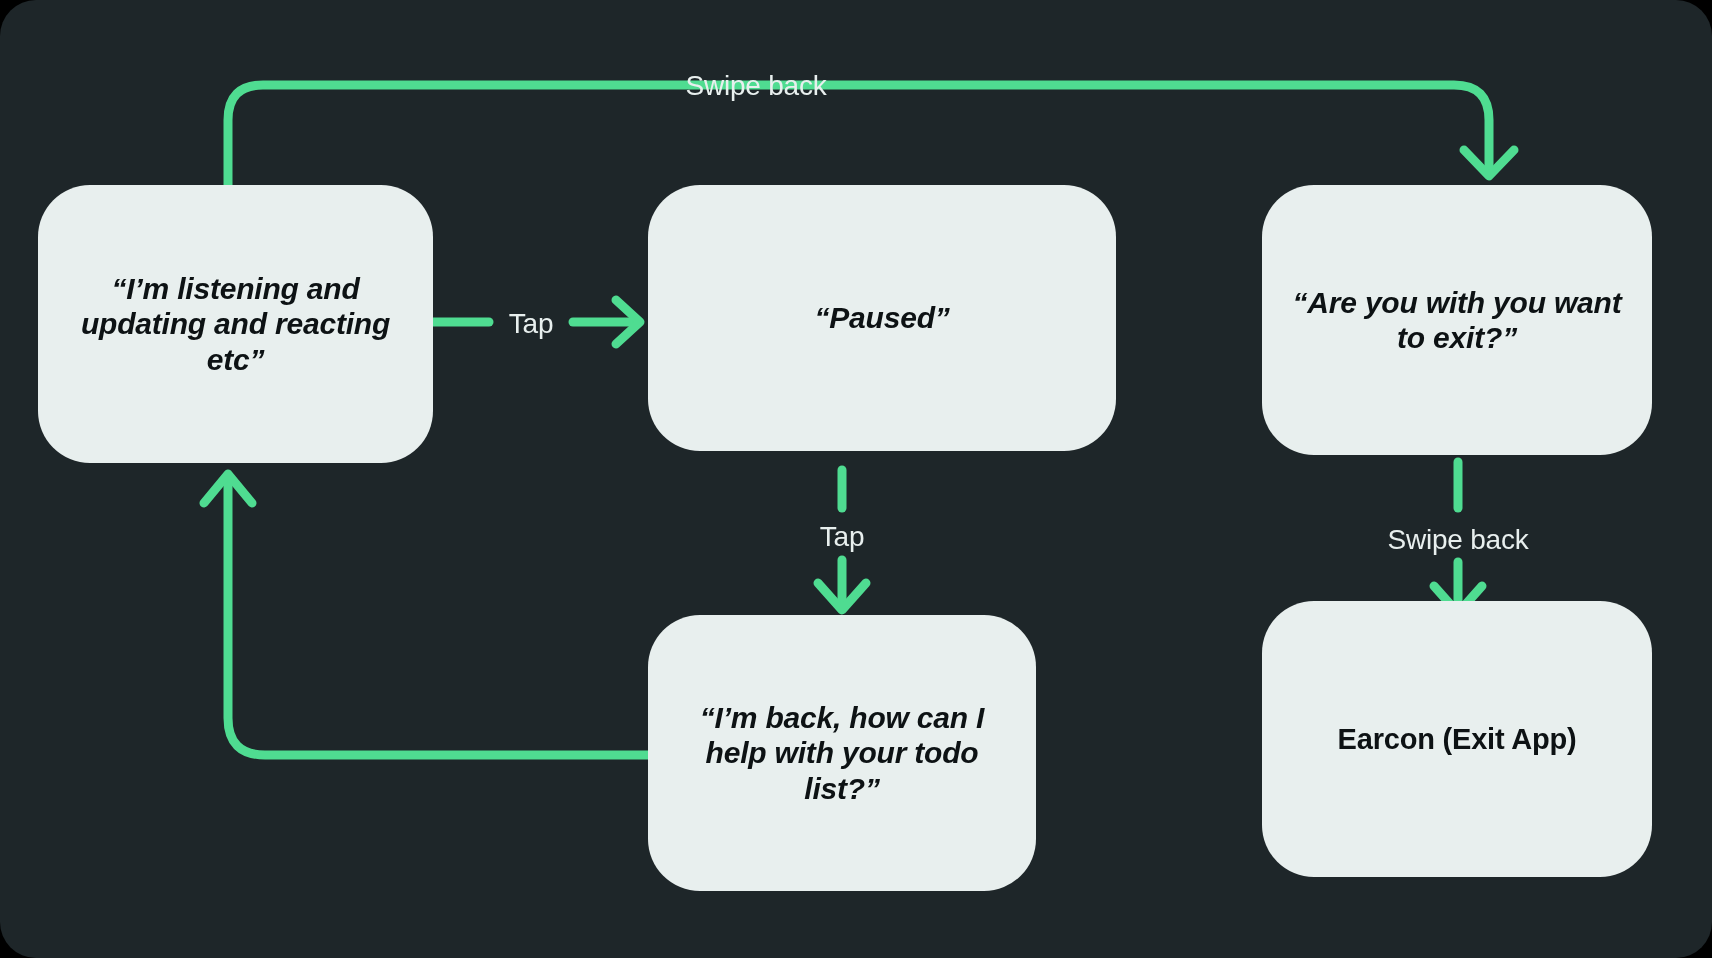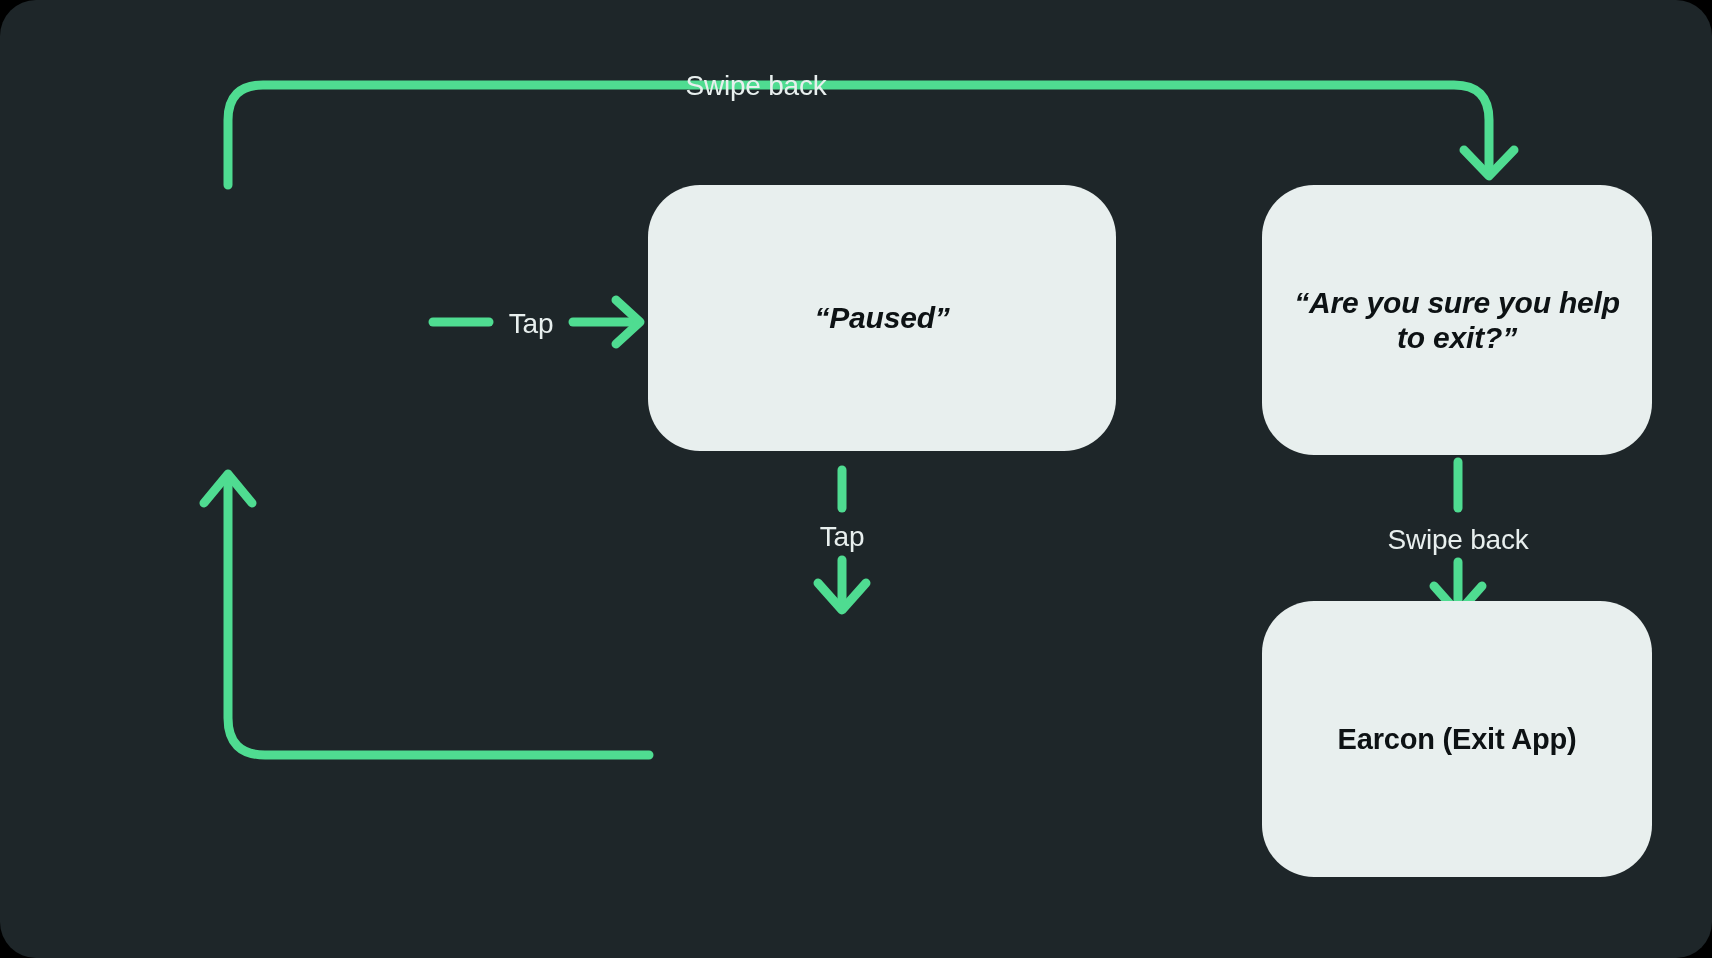--- a/index.html
+++ b/index.html
@@ -96,29 +96,35 @@
     <path class="wire-head" d="M 818 583 L 842 610 L 866 583"></path>
 
     <path class="wire" d="M 649 755 L 265 755 Q 228 755 228 718 L 228 478"></path>
     <path class="wire-head" d="M 204 503 L 228 474 L 252 503"></path>
 
     <path class="wire" d="M 1458 462 L 1458 508"></path>
     <path class="wire" d="M 1458 562 L 1458 608"></path>
     <path class="wire-head" d="M 1434 586 L 1458 613 L 1482 586"></path>
   </svg>
 
+  <div class="node" style="left:38px; top:185px; width:395px; height:278px;">
+    <div class="node-label">“I’m listening and updating and reacting etc”</div>
+  </div>
 
   <div class="node" style="left:648px; top:185px; width:468px; height:266px;">
     <div class="node-label">“Paused”</div>
   </div>
 
   <div class="node" style="left:1262px; top:185px; width:390px; height:270px;">
-    <div class="node-label">“Are you sure you help to exit?”</div>
+    <div class="node-label">“Are you with you want to exit?”</div>
   </div>
 
+  <div class="node" style="left:648px; top:615px; width:388px; height:276px;">
+    <div class="node-label">“I’m back, how can I help with your todo list?”</div>
+  </div>
 
   <div class="node plain" style="left:1262px; top:601px; width:390px; height:276px;">
     <div class="node-label">Earcon (Exit App)</div>
   </div>
 
   <div class="edge-label" style="left:656px; top:70px; width:200px;">Swipe back</div>
 
   <div class="edge-label" style="left:483px; top:308px; width:96px;">Tap</div>
 
   <div class="edge-label" style="left:792px; top:521px; width:100px;">Tap</div>

